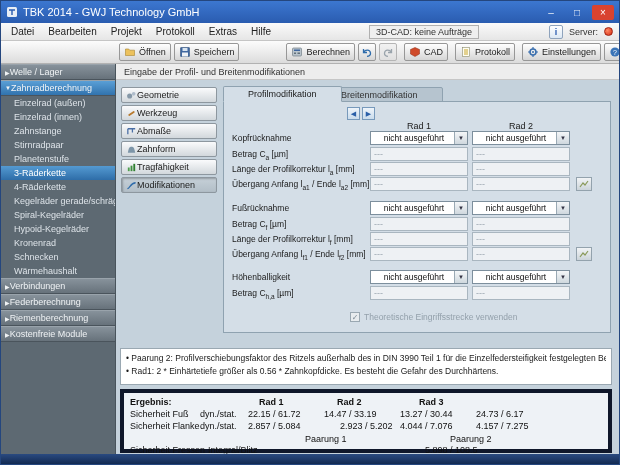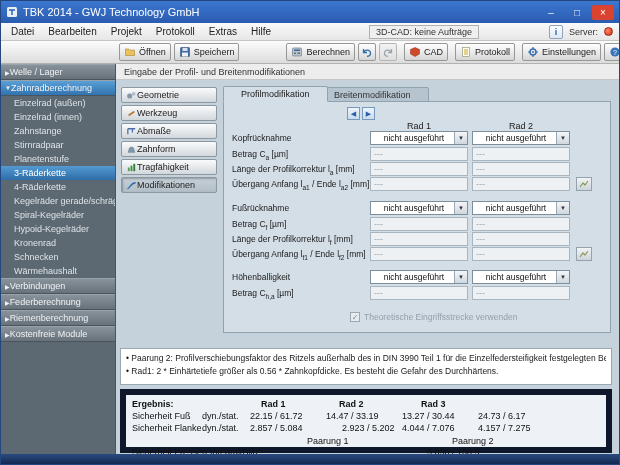--- a/index.html
+++ b/index.html
@@ -63,21 +63,21 @@
   
   .content { position:absolute; top:79px; left:115px; right:0; bottom:10px; background:#c5d2dc; }
 
   .mod-btn { position:absolute; left:5px; width:96px; height:16px;
              background:linear-gradient(#fafbfc,#d2d8dc); border:1px solid #8d979f; border-radius:2px;
              font-size:9px; display:flex; align-items:center; padding-left:4px; color:#222; }
   .mod-btn.active { background:linear-gradient(#c6d0d8,#b2bec7); box-shadow:inset 1px 1px 2px rgba(0,0,0,0.25); }
   .icon11 { width:11px; height:11px; flex:0 0 11px; }
 
   .tab { position:absolute; top:6px; height:16px; font-size:9px; display:flex; align-items:center;
-         padding:0 17px; border:1px solid #8fa2b0; border-radius:2px 2px 0 0; color:#1a1a1a; }
+         padding:0 24px; border:1px solid #8fa2b0; border-radius:2px 2px 0 0; color:#1a1a1a; }
   .tab.active { background:#d4dee7; border-bottom:1px solid #d4dee7; z-index:3; }
   .tab.inactive { background:#b6c4cf; color:#333; top:7px; height:15px; }
 
   .panel { position:absolute; left:107px; top:21px; width:388px; height:232px; background:#d4dee7;
            border:1px solid #8fa2b0; z-index:2; }
   .nav-btn { position:absolute; width:13px; height:13px; background:linear-gradient(#eef4fa,#cadcec);
              border:1px solid #7799bb; color:#2a5fa8; font-size:7px; display:flex; align-items:center;
              justify-content:center; }
   .col-header { position:absolute; top:19px; width:98px; text-align:center; font-size:9px; color:#1a1a1a; }
   .row-label { position:absolute; left:8px; font-size:8.5px; color:#1a1a1a; white-space:nowrap; }
@@ -95,21 +95,21 @@
   .chk { position:absolute; left:126px; top:210px; display:flex; align-items:center; gap:4px;
          font-size:8.5px; color:#93a0ab; }
   .chk .box { width:10px; height:10px; background:#e8ecef; border:1px solid #9aa8b2; color:#7d8a94;
               font-size:8px; line-height:9px; text-align:center; }
 
   .warnbox { position:absolute; left:4px; top:268px; width:492px; height:37px; background:#fff;
              border:1px solid #9aa8b2; font-size:8.5px; color:#1a1a1a; padding:3px 5px; }
   .warnline { white-space:nowrap; overflow:hidden; line-height:1.5; }
 
   .resbox { position:absolute; left:4px; top:309px; width:492px; height:64px; background:#eef2f6;
-            border:6px solid #0f172a; font-size:9px; color:#111; }
+            border:4px solid #0f172a; font-size:9px; color:#111; }
   .resbox span { position:absolute; white-space:nowrap; }
   .rb-bold { font-weight:bold; }
 
   .bottombar { position:absolute; left:0; right:0; bottom:0; height:10px;
                background:linear-gradient(#2a4a80,#122a52); }
 </style>
 </head>
 <body>
 
 <div class="window">

